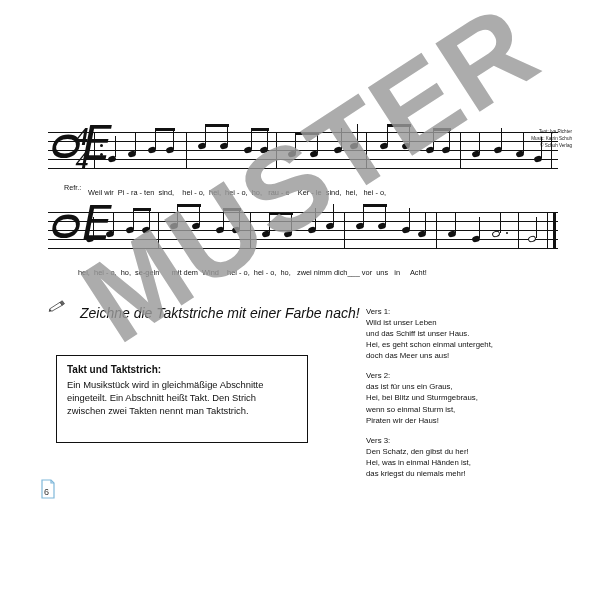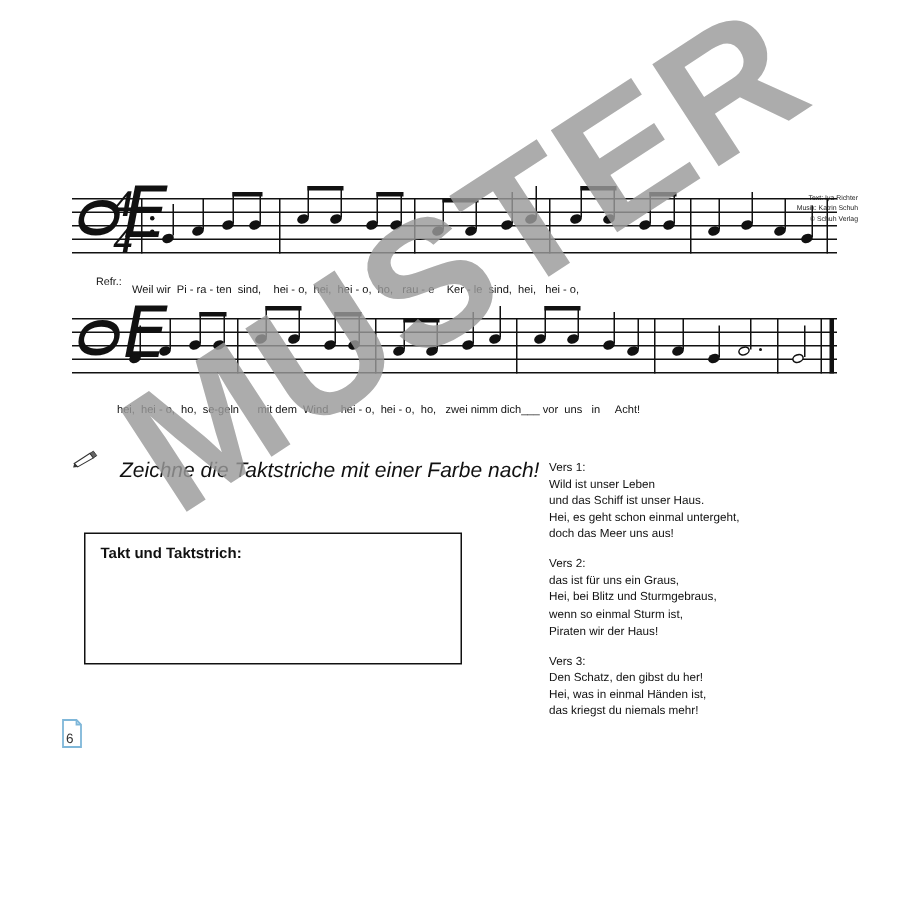--- a/index.html
+++ b/index.html
@@ -430,20 +430,21 @@
 
   <svg class="pencil-icon" viewBox="0 0 24 16">
     <path d="M2 12 L16 3 L19 7 L5 15 Z" fill="none" stroke="#333" stroke-width="1"></path>
     <path d="M16 3 L19 7 L22 5 L19 1 Z" fill="#666" stroke="#333" stroke-width="0.8"></path>
     <path d="M2 12 L5 15 L1 15.5 Z" fill="#333"></path>
   </svg>
   <div class="instruction">Zeichne die Taktstriche mit einer Farbe nach!</div>
 
   <div class="infobox">
     <h4>Takt und Taktstrich:</h4>
+    <p>Ein Musikstück wird in gleichmäßige Abschnitte eingeteilt. Ein Abschnitt heißt Takt. Den Strich zwischen zwei Takten nennt man Taktstrich.</p>
   </div>
 
   <div class="verses">
     <div class="verse">
       <span class="vtitle">Vers 1:</span>
       <span class="vtitle">Wild ist unser Leben</span>
       <span class="vtitle">und das Schiff ist unser Haus.</span>
       <span class="vtitle">Hei, es geht schon einmal untergeht,</span>
       <span class="vtitle">doch das Meer uns aus!</span>
     </div>

